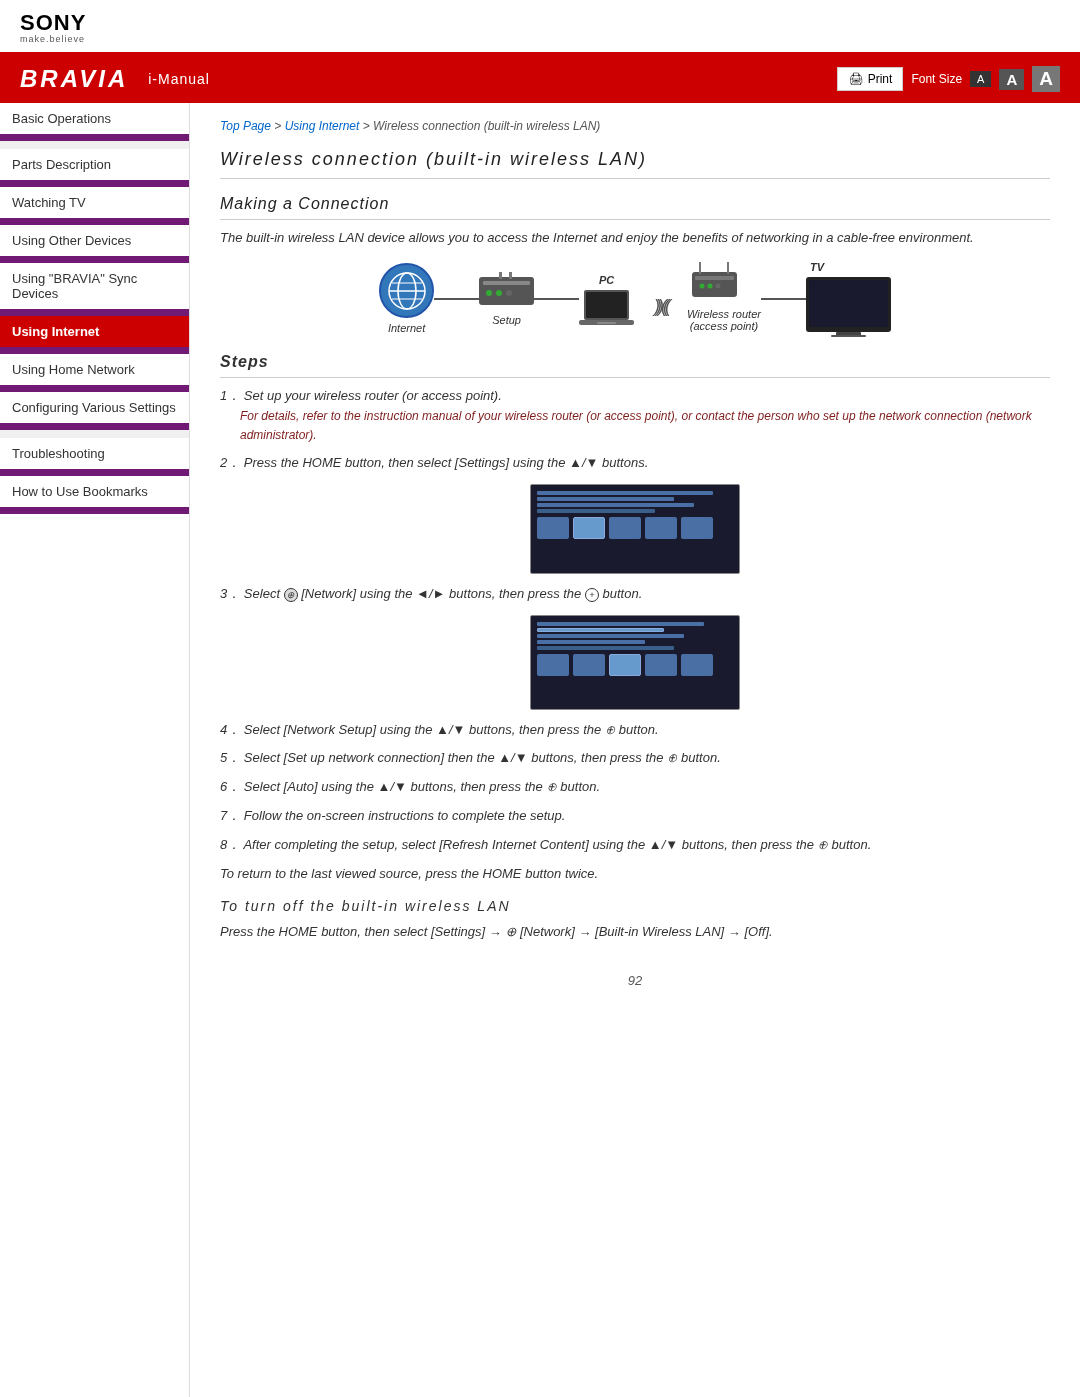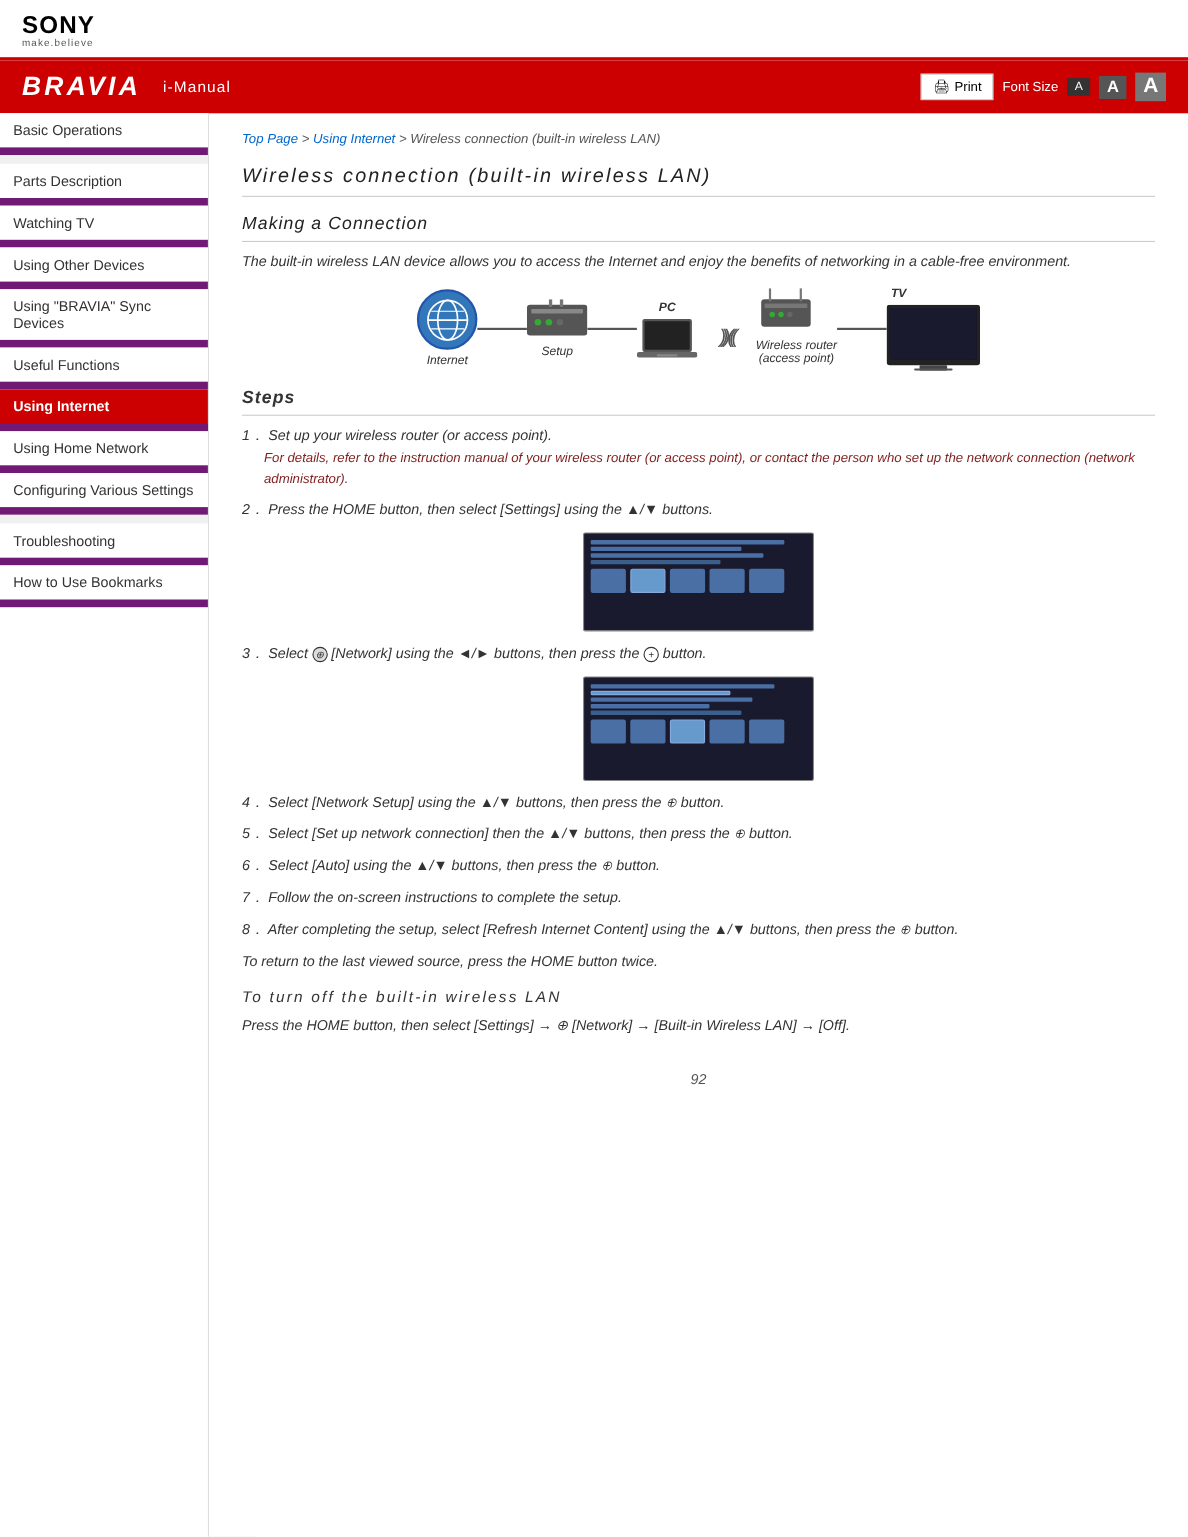--- a/index.html
+++ b/index.html
@@ -102,21 +102,20 @@
 
   <div class="main-layout">
 
     <div class="sidebar">
       <div class="sidebar-item">Basic Operations</div>
       <div class="sidebar-divider"></div>
       <div class="sidebar-item">Parts Description</div>
       <div class="sidebar-item">Watching TV</div>
       <div class="sidebar-item">Using Other Devices</div>
       <div class="sidebar-item">Using "BRAVIA" Sync Devices</div>
-      <div class="sidebar-item">Useful Functions</div>
       <div class="sidebar-item active">Using Internet</div>
       <div class="sidebar-item">Using Home Network</div>
       <div class="sidebar-item">Configuring Various Settings</div>
       <div class="sidebar-divider"></div>
       <div class="sidebar-item">Troubleshooting</div>
       <div class="sidebar-item">How to Use Bookmarks</div>
     </div>
 
     <div class="content-area">
 

